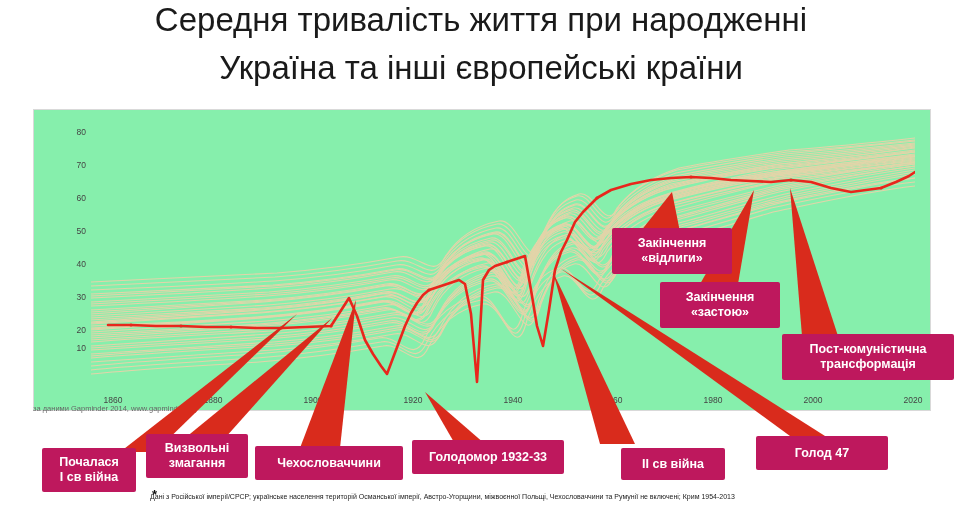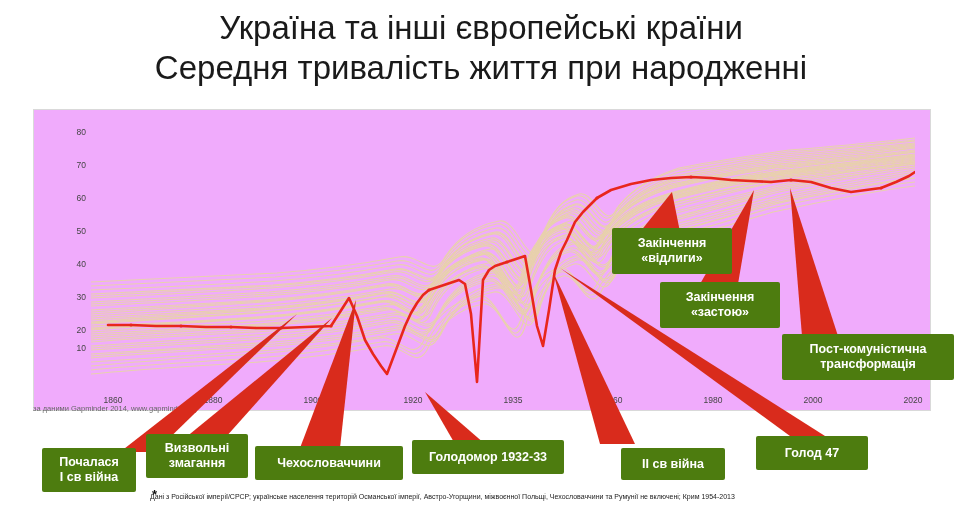--- a/index.html
+++ b/index.html
@@ -12,21 +12,21 @@
     position:absolute;left:0;top:0;width:962px;height:100px;
     text-align:center;
   }
   #title-block .line{
     font-size:33px;color:#1a1a1a;line-height:40px;font-weight:400;
     letter-spacing:0px;
   }
   #title-line-1{padding-top:8px;}
   #chart-panel{
     position:absolute;left:33px;top:109px;width:896px;height:300px;
-    background:#f0abfc;border:1px solid #d9d9d9;
+    background:#86efac;border:1px solid #d9d9d9;
   }
   #plot-area{
     position:absolute;left:57px;top:8px;width:824px;height:272px;
   }
   .ytick{
     position:absolute;right:0;font-size:8.5px;color:#444;
     text-align:right;width:30px;transform:translateY(-50%);
   }
   .ytick-wrap{position:absolute;left:18px;top:8px;width:34px;height:272px;}
   .xtick{
@@ -38,34 +38,34 @@
     position:absolute;left:33px;top:404px;font-size:7.5px;color:#666;
   }
   #footnote{
     position:absolute;left:150px;top:492px;width:800px;
     font-size:7px;color:#222;line-height:10px;
   }
   #footnote-star{
     position:absolute;left:152px;top:487px;font-size:13px;color:#111;font-weight:bold;
   }
   .callout{
-    position:absolute;background:#4d7c0f;color:#ffffff;
+    position:absolute;background:#be185d;color:#ffffff;
     font-size:12.5px;font-weight:bold;text-align:center;
     display:flex;align-items:center;justify-content:center;
     border-radius:2px;line-height:15px;padding:4px 6px;box-sizing:border-box;
   }
   svg{display:block;}
   #overlay{position:absolute;left:0;top:0;width:962px;height:512px;pointer-events:none;}
 </style>
 </head>
 <body>
 
 <div id="title-block">
+  <div class="line" id="title-line-2">Середня тривалість життя при народженні</div>
   <div class="line" id="title-line-1">Україна та інші європейські країни</div>
-  <div class="line" id="title-line-2">Середня тривалість життя при народженні</div>
 </div>
 
 <div id="chart-panel">
 
   <div class="ytick-wrap">
     <div class="ytick" style="top:14px">80</div>
     <div class="ytick" style="top:47px">70</div>
     <div class="ytick" style="top:80px">60</div>
     <div class="ytick" style="top:113px">50</div>
     <div class="ytick" style="top:146px">40</div>
@@ -140,21 +140,21 @@
         <circle cx="790" cy="70" r="1.6"></circle>
       </g>
     </svg>
   </div>
 
   <div id="x-axis">
     <div class="xtick" style="left:22px">1860</div>
     <div class="xtick" style="left:122px">1880</div>
     <div class="xtick" style="left:222px">1900</div>
     <div class="xtick" style="left:322px">1920</div>
-    <div class="xtick" style="left:422px">1935</div>
+    <div class="xtick" style="left:422px">1940</div>
     <div class="xtick" style="left:522px">1960</div>
     <div class="xtick" style="left:622px">1980</div>
     <div class="xtick" style="left:722px">2000</div>
     <div class="xtick" style="left:822px">2020</div>
   </div>
 </div>
 
 <div id="source-note">за даними Gapminder 2014, www.gapminder.org</div>
 
 <svg id="overlay">
@@ -186,21 +186,21 @@
 </div>
 
 <div class="callout" style="left:412px;top:440px;width:152px;height:34px;">
   <span style="white-space:pre-line">Голодомор 1932-33</span>
 </div>
 
 <div class="callout" style="left:592px;top:448px;width:104px;height:32px;margin-left:29px;">
   <span style="white-space:pre-line">ІІ св війна</span>
 </div>
 
-<div class="callout" style="left:756px;top:436px;width:112px;height:34px;">
+<div class="callout" style="left:756px;top:436px;width:132px;height:34px;">
   <span style="white-space:pre-line">Голод 47</span>
 </div>
 
 <div class="callout" style="left:612px;top:228px;width:120px;height:46px;">
   <span style="white-space:pre-line">Закінчення
 «відлиги»</span>
 </div>
 
 <div class="callout" style="left:660px;top:282px;width:120px;height:46px;">
   <span style="white-space:pre-line">Закінчення

